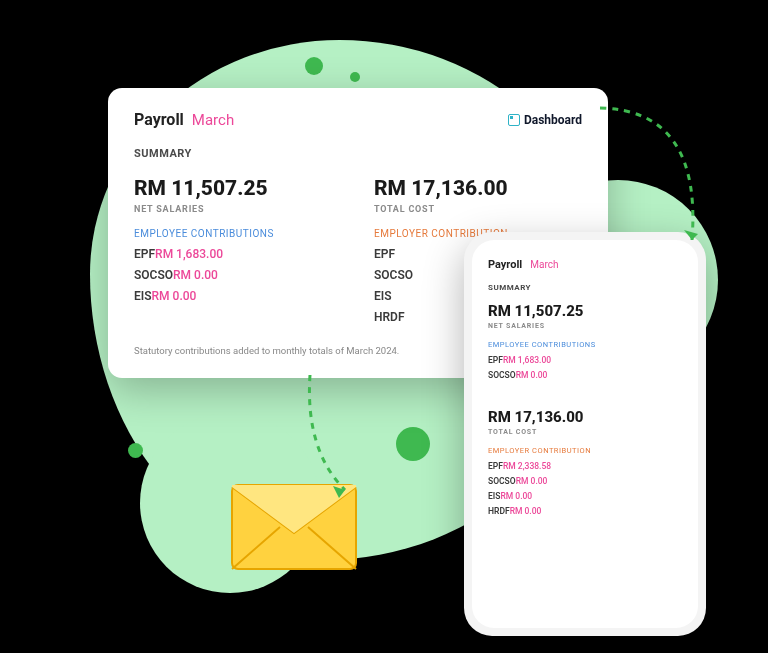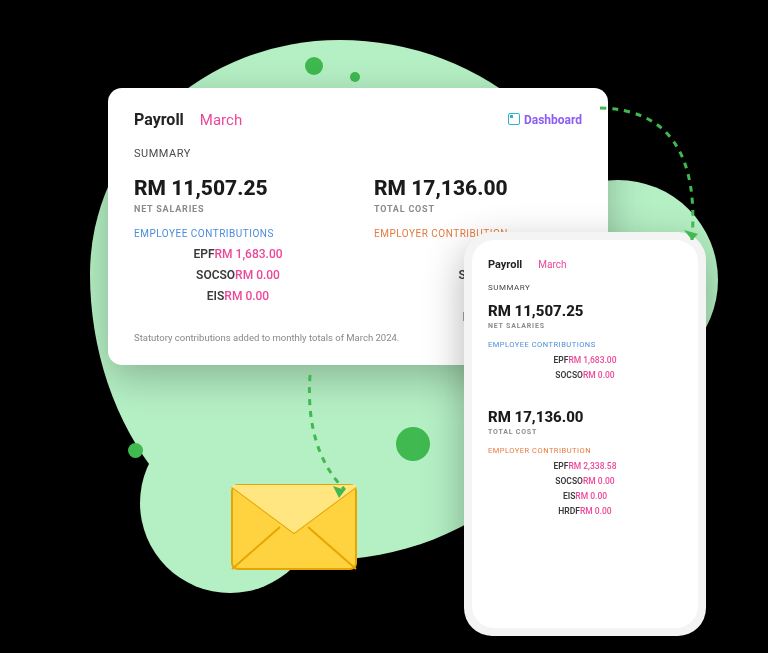--- a/index.html
+++ b/index.html
@@ -10,38 +10,38 @@
 .blob3{width:180px;height:180px;left:140px;bottom:60px;border-radius:50%}
 .dot{position:absolute;background:#3fb950;border-radius:50%}
 .dot1{width:18px;height:18px;left:305px;top:57px}
 .dot2{width:10px;height:10px;left:350px;top:72px}
 .dot3{width:34px;height:34px;left:396px;bottom:192px}
 .dot4{width:15px;height:15px;left:128px;bottom:195px}
 .dot5{width:14px;height:14px;left:118px;top:250px}
 
 .card{position:absolute;background:#fff;border-radius:14px;box-shadow:0 12px 40px rgba(0,0,0,.25);padding:22px 26px;left:108px;top:88px;width:500px}
 .card-header{display:flex;justify-content:space-between;align-items:center;margin-bottom:18px}
-.h-left{display:flex;gap:16px;align-items:baseline}
+.h-left{display:flex;gap:8px;align-items:baseline}
 .title{font-size:16px;font-weight:700;color:#222}
 .month{font-size:15px;color:#ec4899}
-.dash-link{font-size:12px;font-weight:700;color:#8b5cf6;display:flex;gap:4px}
+.dash-link{font-size:12px;font-weight:700;color:#0f172a;display:flex;align-items:center;gap:4px}
 .dash-icon{width:12px;height:12px;border:1.5px solid #2fb3c7;border-radius:2px;position:relative}
 .dash-icon::before{content:'';position:absolute;width:3px;height:3px;background:#2fb3c7;left:1px;top:1px}
-.summary-label{font-size:11px;font-weight:400;letter-spacing:.5px;color:#4a4a4a;margin-bottom:16px}
+.summary-label{font-size:11px;font-weight:700;letter-spacing:.5px;color:#4a4a4a;margin-bottom:16px}
 .cols{display:flex;gap:32px}
 .col{flex:1}
 .big{font-size:21px;font-weight:800;color:#1a1a1a;margin-bottom:4px}
 .sub{font-size:9px;font-weight:700;letter-spacing:.8px;color:#8a8a8a;margin-bottom:14px}
 .sect{font-size:10px;font-weight:400;letter-spacing:.5px;margin-bottom:8px}
 .sect.blue{color:#4a8cdb}
 .sect.orange{color:#e67a3c}
-.row{display:flex;justify-content:center;font-size:12px;color:#3a3a3a;margin-bottom:7px}
+.row{display:flex;justify-content:flex-start;font-size:12px;color:#3a3a3a;margin-bottom:7px}
 .row .lbl{font-weight:600}
 .row .val{font-weight:500;color:#ec4899}
-.note{font-size:9.5px;color:#888;margin-top:1px}
+.note{font-size:9.5px;color:#888;margin-top:14px}
 
 .phone{position:absolute;right:62px;top:232px;width:242px;height:404px;background:#f4f4f4;border-radius:28px;padding:8px;box-shadow:0 14px 40px rgba(0,0,0,.3)}
 .phone-inner{background:#fff;border-radius:22px;height:100%;padding:18px 16px;overflow:hidden;position:relative}
 .phone .title{font-size:11px}
 .phone .month{font-size:10px}
 .phone .summary-label{font-size:8px;margin-bottom:10px;margin-top:12px}
 .phone .big{font-size:15px;margin-bottom:2px}
 .phone .sub{font-size:7px;margin-bottom:10px}
 .phone .sect{font-size:7.5px;margin-bottom:6px}
 .phone .row{font-size:8.5px;margin-bottom:5px}

